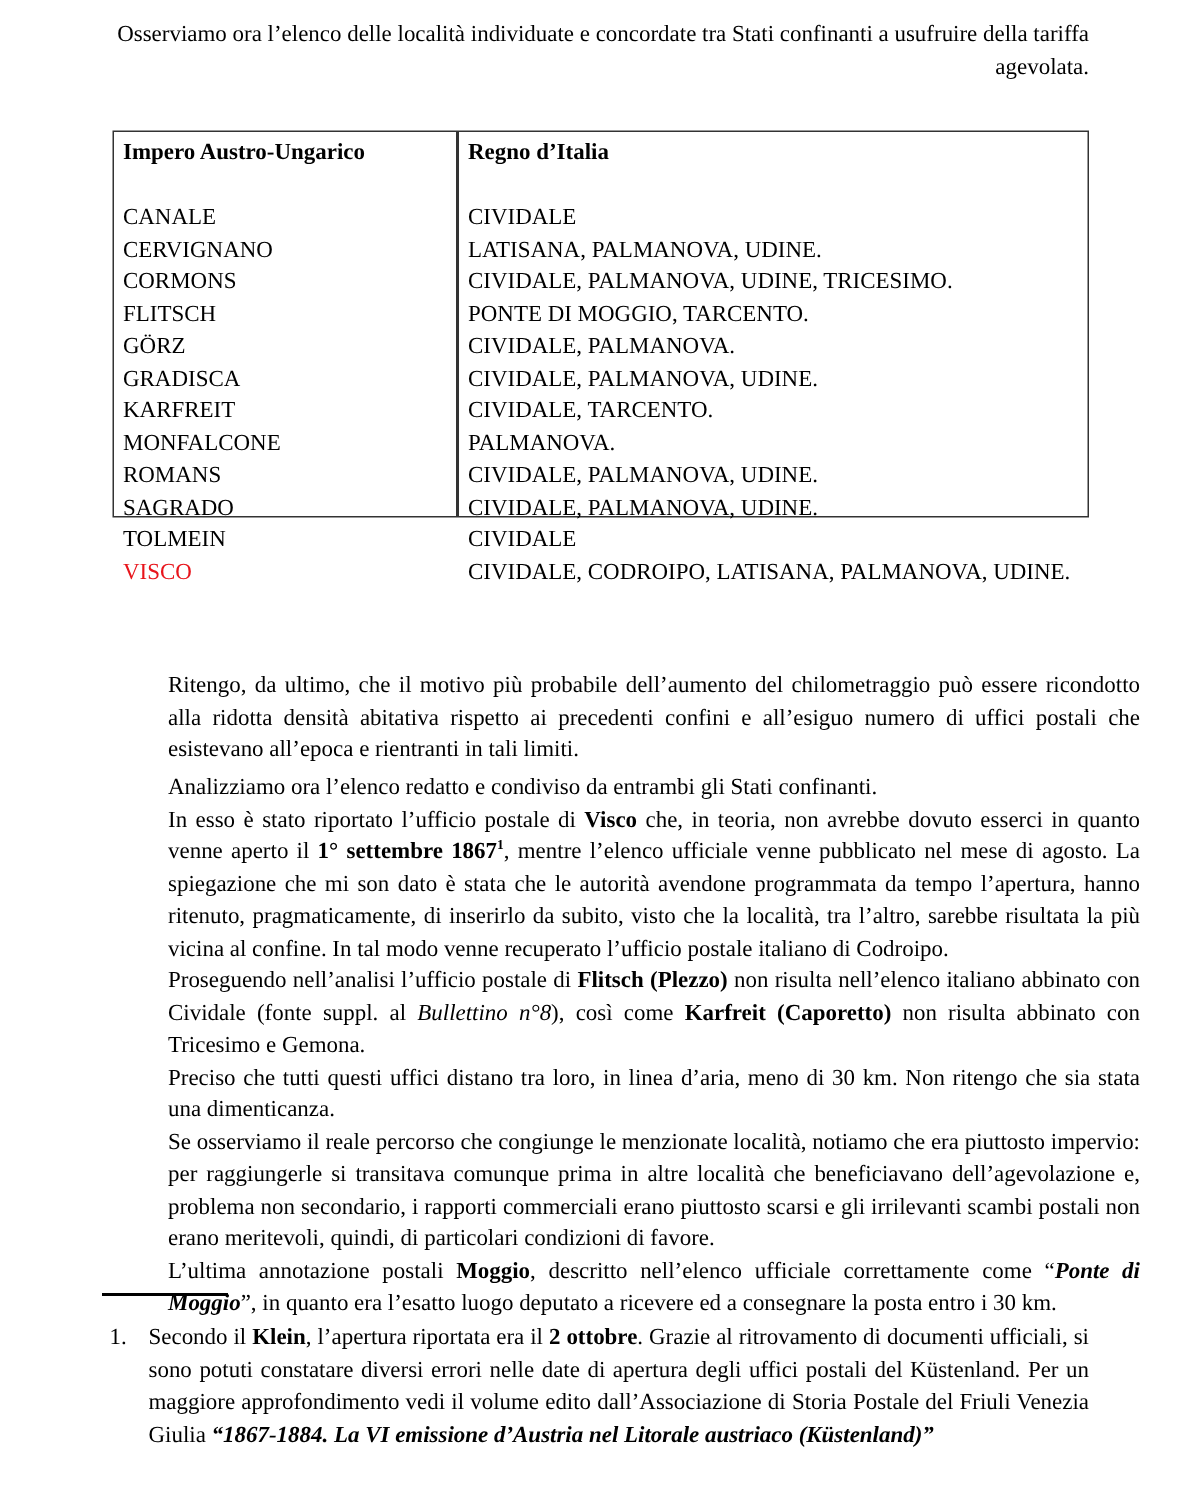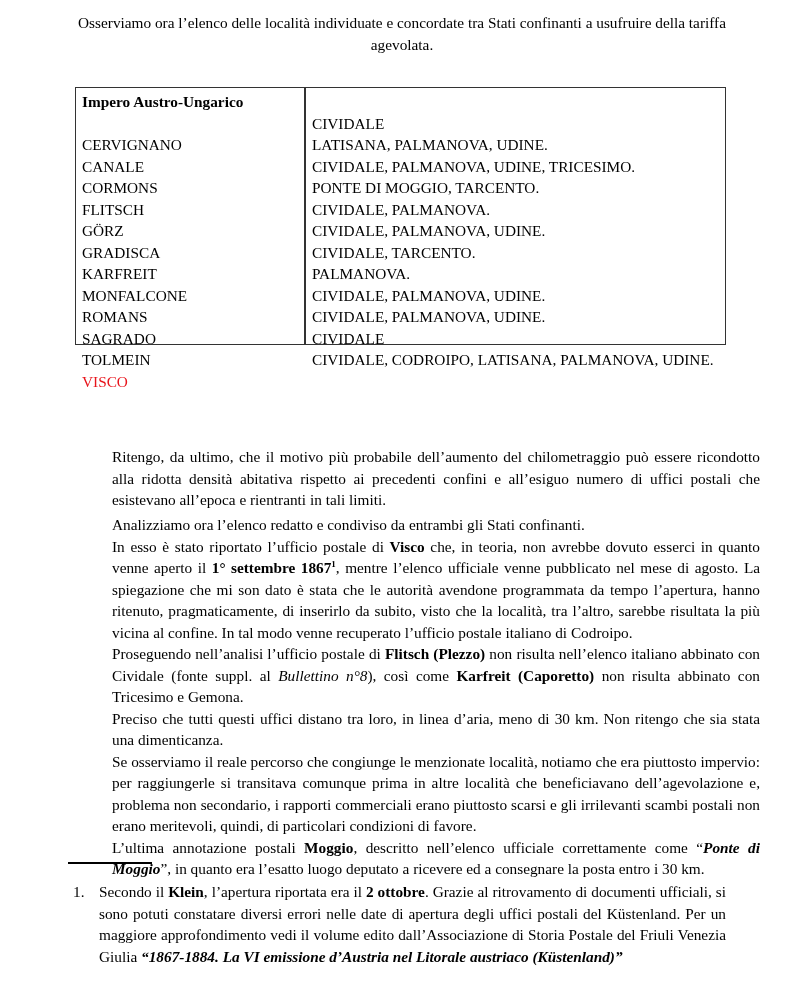--- a/index.html
+++ b/index.html
@@ -3,21 +3,21 @@
   <meta charset="utf-8">
   <style>
     html, body { margin: 0; padding: 0; background: #ffffff; }
     body {
       width: 800px; height: 992px; position: relative; overflow: hidden;
       font-family: "Liberation Serif", "DejaVu Serif", serif;
       color: #000; font-size: 15.3px; line-height: 21.5px;
     }
     .page { position: absolute; left: 78px; width: 648px; top: 0; }
     p { margin: 0; text-align: justify; }
-    .intro { position: absolute; top: 12px; left: 0; width: 648px; text-align: center; }
+    .intro { position: absolute; top: 12px; left: 0; width: 648px; text-align: right; }
     .tbl {
       position: absolute; top: 87px; left: -3px; width: 651px; height: 258px;
       border: 1.5px solid #333; box-sizing: border-box;
     }
     .tbl .divider { position: absolute; left: 228px; top: 0; bottom: 0; width: 1.5px; background: #333; }
     .col { position: absolute; top: 3px; }
     .col.left { left: 6px; width: 215px; }
     .col.right { left: 236px; width: 404px; }
     .col .hdr { font-weight: bold; height: 21.5px; }
     .col .gap { height: 21.5px; }
@@ -41,35 +41,36 @@
 <div class="page">
 
   <p class="intro">Osserviamo ora l’elenco delle località individuate e concordate tra Stati confinanti a usufruire della tariffa agevolata.</p>
 
   <div class="tbl">
     <div class="divider"></div>
 
     <div class="col left">
       <div class="hdr">Impero Austro-Ungarico</div>
       <div class="gap"></div>
+      <div class="cell">CANALE</div>
       <div class="cell">CERVIGNANO</div>
-      <div class="cell">CANALE</div>
       <div class="cell">CORMONS</div>
       <div class="cell">FLITSCH</div>
       <div class="cell">GÖRZ</div>
       <div class="cell">GRADISCA</div>
       <div class="cell">KARFREIT</div>
       <div class="cell">MONFALCONE</div>
       <div class="cell">ROMANS</div>
       <div class="cell">SAGRADO</div>
       <div class="cell">TOLMEIN</div>
       <div class="cell red">VISCO</div>
     </div>
 
     <div class="col right">
+      <div class="hdr">Regno d’Italia</div>
       <div class="gap"></div>
       <div class="cell">CIVIDALE</div>
       <div class="cell">LATISANA, PALMANOVA, UDINE.</div>
       <div class="cell">CIVIDALE, PALMANOVA, UDINE, TRICESIMO.</div>
       <div class="cell">PONTE DI MOGGIO, TARCENTO.</div>
       <div class="cell">CIVIDALE, PALMANOVA.</div>
       <div class="cell">CIVIDALE, PALMANOVA, UDINE.</div>
       <div class="cell">CIVIDALE, TARCENTO.</div>
       <div class="cell">PALMANOVA.</div>
       <div class="cell">CIVIDALE, PALMANOVA, UDINE.</div>

